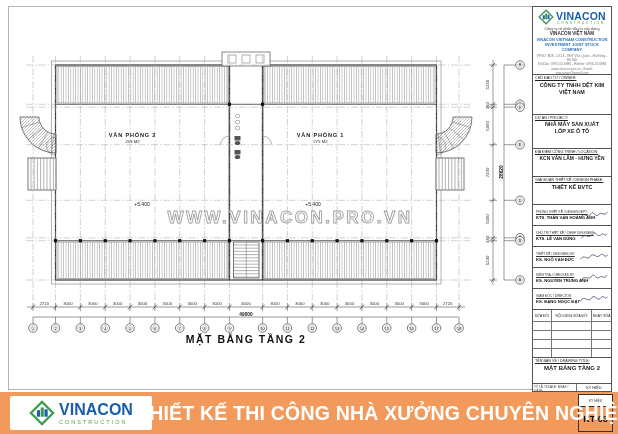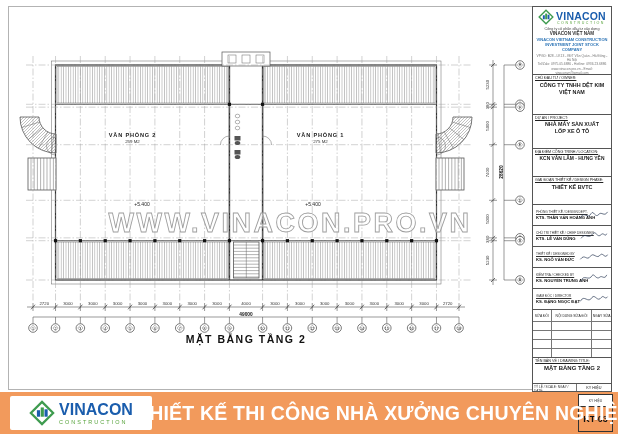--- a/index.html
+++ b/index.html
@@ -15,21 +15,21 @@
 .wall{stroke:#333;fill:none}
 .thin{stroke:#666;stroke-width:.5;fill:none}
 .dim{stroke:#555;stroke-width:.6;fill:none}
 .tick{stroke:#444;stroke-width:.8}
 .dimtxt{font-size:4.3px;fill:#333;text-anchor:middle}
 .dimtxt2{font-size:4.8px;fill:#111;text-anchor:middle;font-weight:bold}
 .bub{fill:#fff;stroke:#444;stroke-width:.7}
 .bubd{fill:none;stroke:#777;stroke-width:.5}
 .bubtxt{font-size:3.6px;fill:#111;text-anchor:middle}
 
-.watermark{left:62px;top:208px;width:456px;text-align:center;font-size:27px;font-weight:bold;letter-spacing:2.5px;color:rgba(255,255,255,.55);-webkit-text-stroke:.9px #9f9f9f;white-space:nowrap}
+.watermark{left:62px;top:208px;width:456px;text-align:center;font-size:17px;font-weight:bold;letter-spacing:2.5px;color:rgba(255,255,255,.55);-webkit-text-stroke:.9px #9f9f9f;white-space:nowrap}
 .room{width:125px;text-align:center}
 .room .rname{font-size:5.6px;font-weight:bold;letter-spacing:.8px;color:#222}
 .room .rarea{font-size:4.4px;color:#333;margin-top:1px}
 .lvl{width:60px;text-align:center;font-size:5px;color:#222}
 .plan-title{left:128px;top:333px;width:236px;text-align:center;font-size:10.5px;font-weight:bold;letter-spacing:1.5px;color:#111}
 
 #tb{left:532px;top:6px;width:80px;height:386px;display:flex;flex-direction:column;border:1px solid #555;background:#fff}
 .tb-sec{border-bottom:1px solid #555;padding:1px 2px;overflow:hidden}
 .tb-label{font-size:3.7px;color:#222;text-decoration:underline;display:block;white-space:nowrap}
 .tb-bold{font-weight:bold;text-align:center;line-height:1.25}

